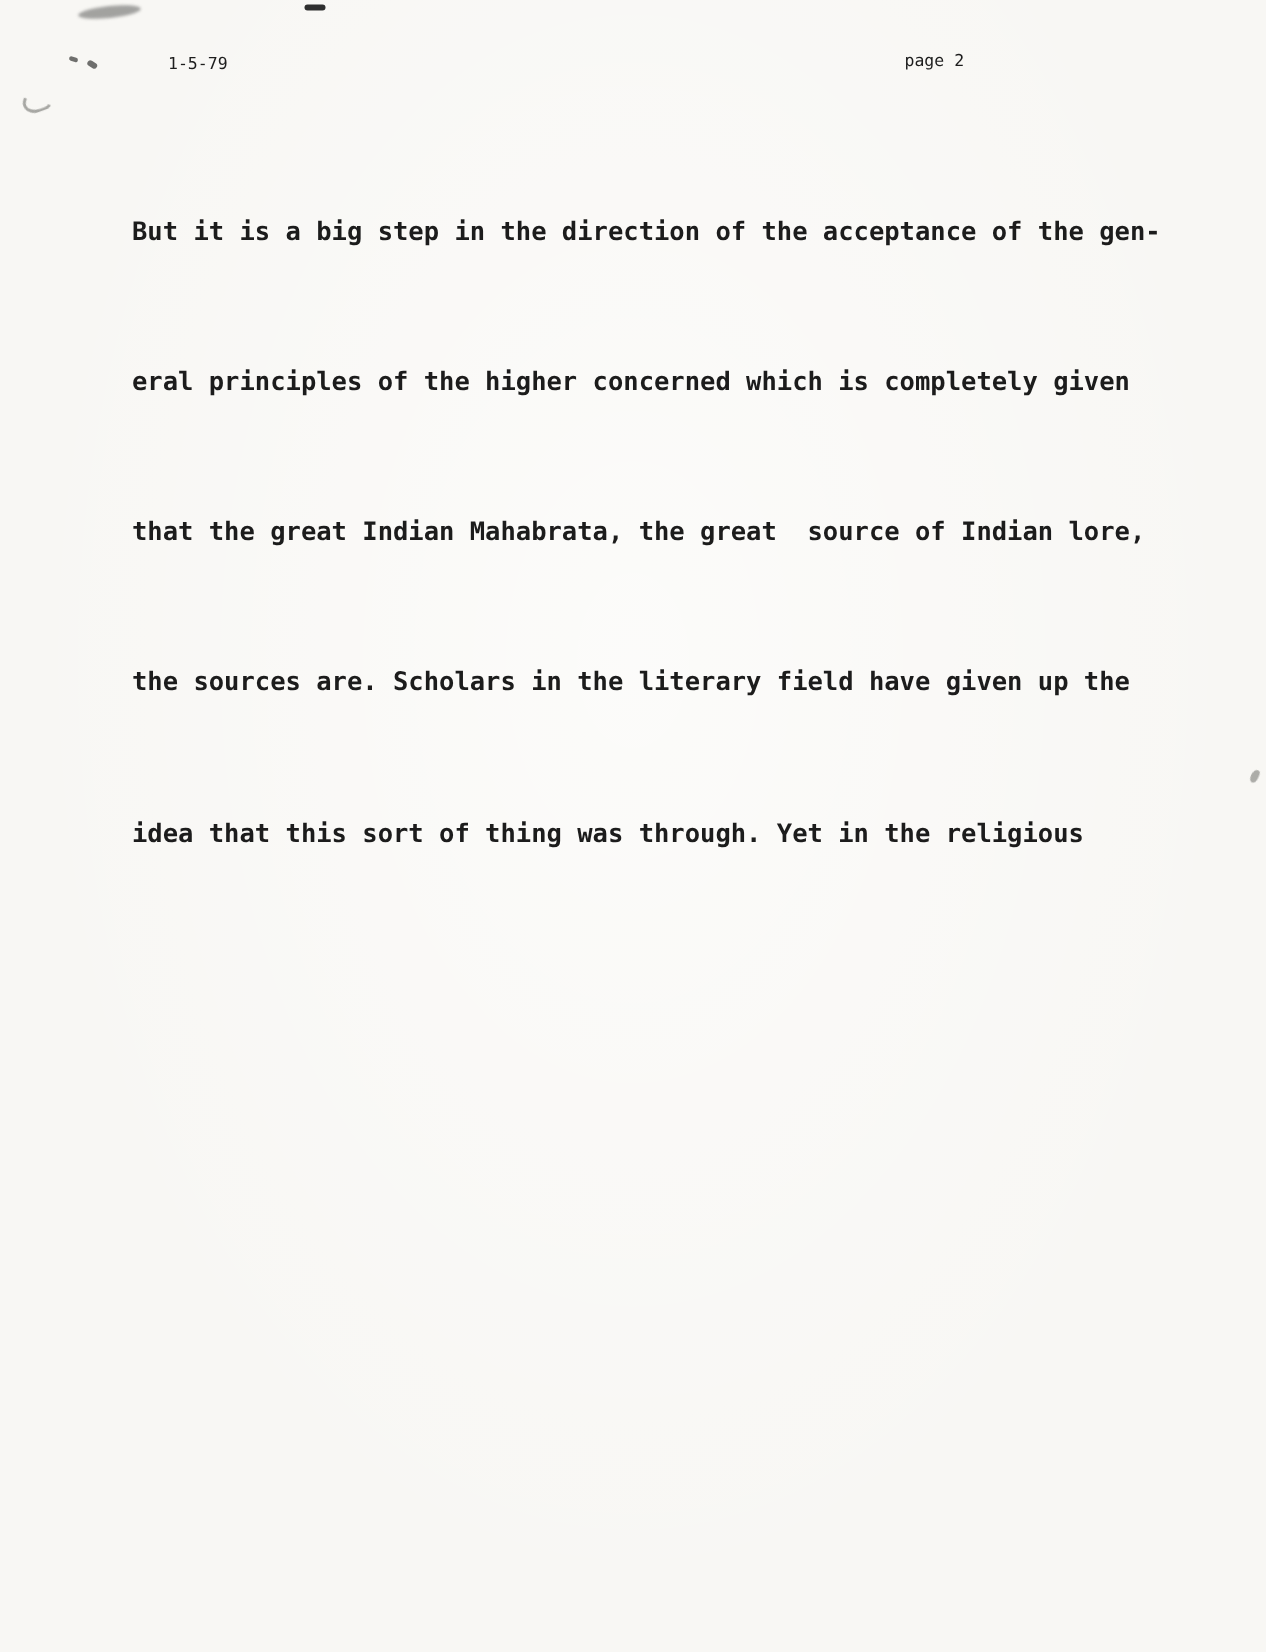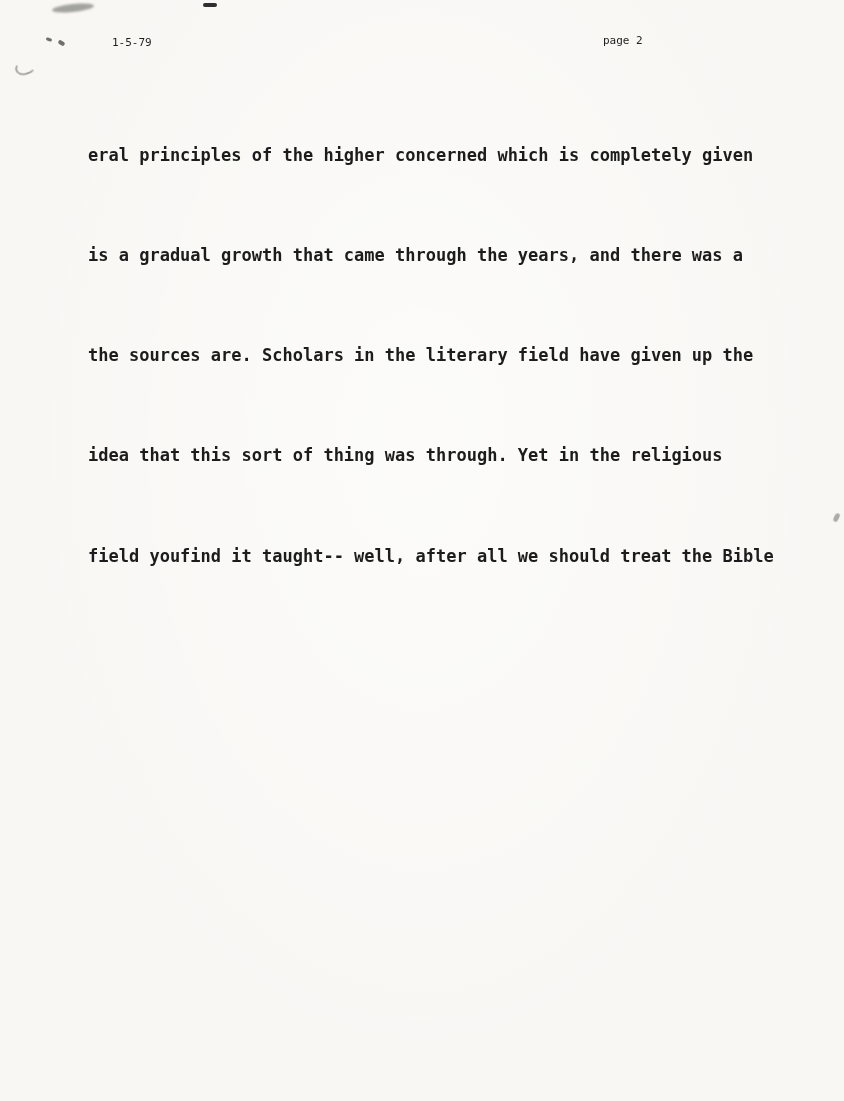--- a/index.html
+++ b/index.html
@@ -47,25 +47,25 @@
   <div class="mark tick2"></div>
   <div class="mark curl"></div>
   <div class="mark speck"></div>
 
   <div class="hdr">
     <span class="date">1-5-79</span>
     <span class="pg">page 2</span>
   </div>
 
   <div class="textblock">
+    <div class="tline">But it is a big step in the direction of the acceptance of the gen-</div>
     <div class="tline">eral principles of the higher concerned which is completely given</div>
-    <div class="tline">is a gradual growth that came through the years, and there was a</div>
+    <div class="tline">that the great Indian Mahabrata, the great  source of Indian lore,</div>
     <div class="tline">the sources are. Scholars in the literary field have given up the</div>
     <div class="tline">idea that this sort of thing was through. Yet in the religious</div>
-    <div class="tline">field youfind it taught-- well, after all we should treat the Bible</div>
     
     
     
     
     
     
     
     
     
     

